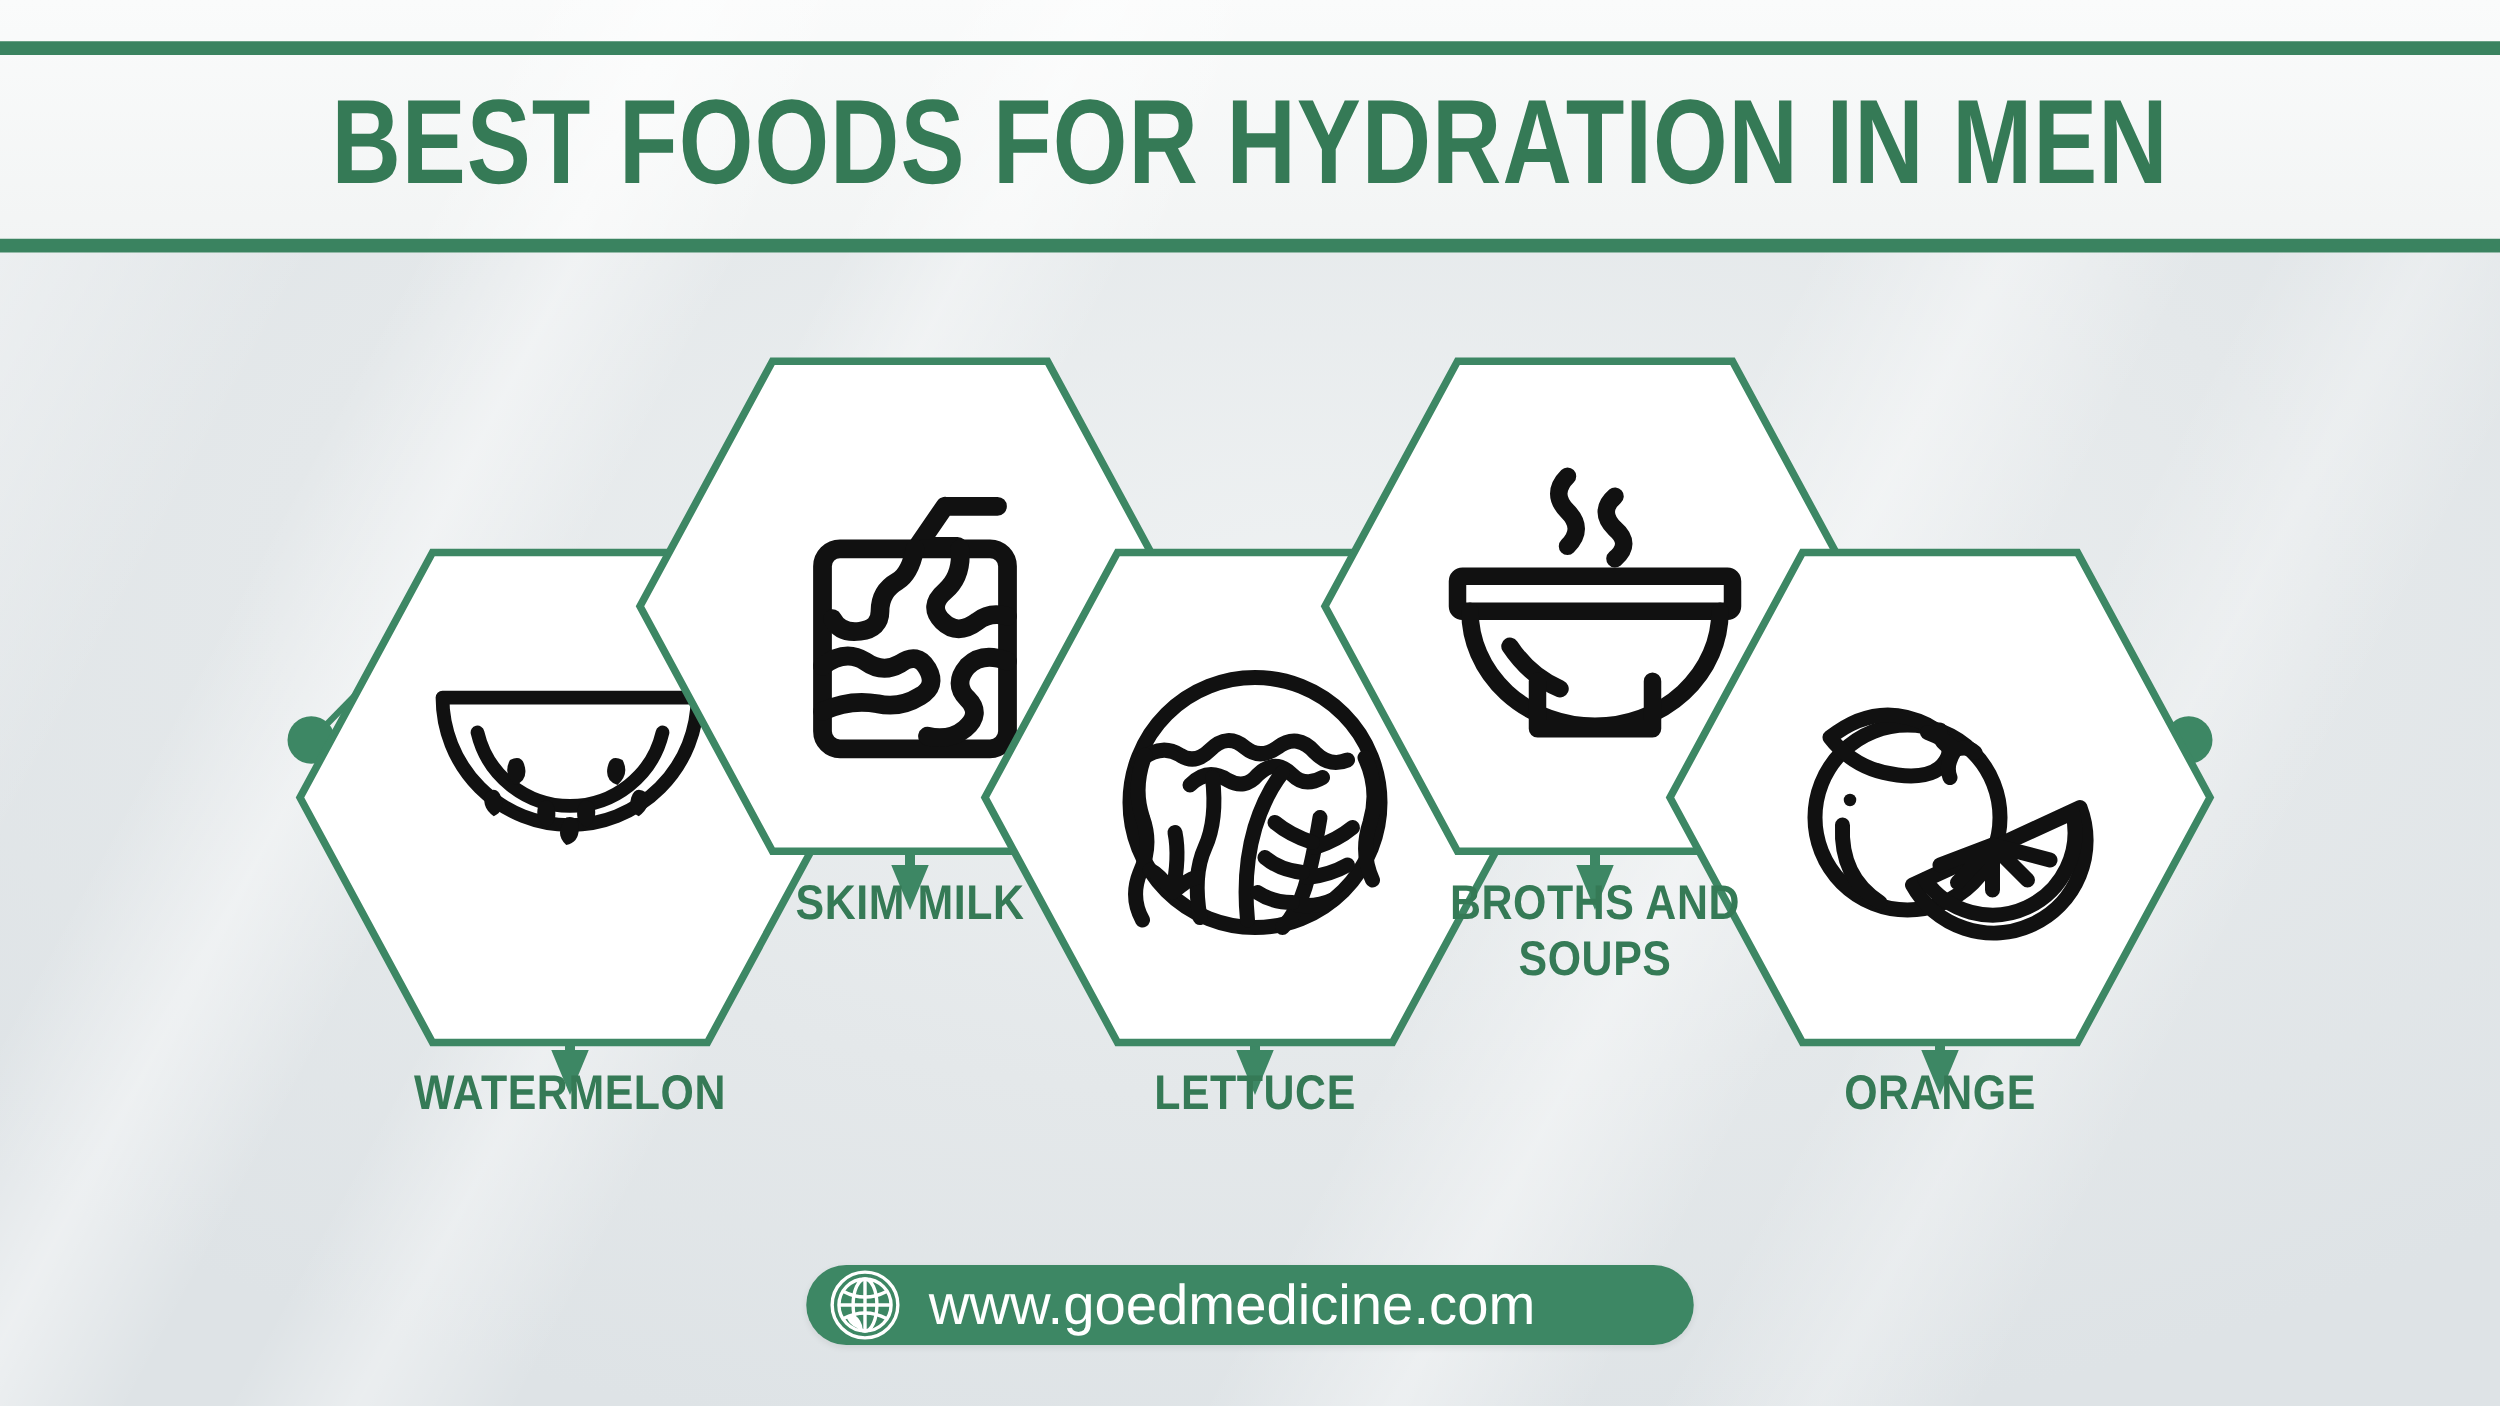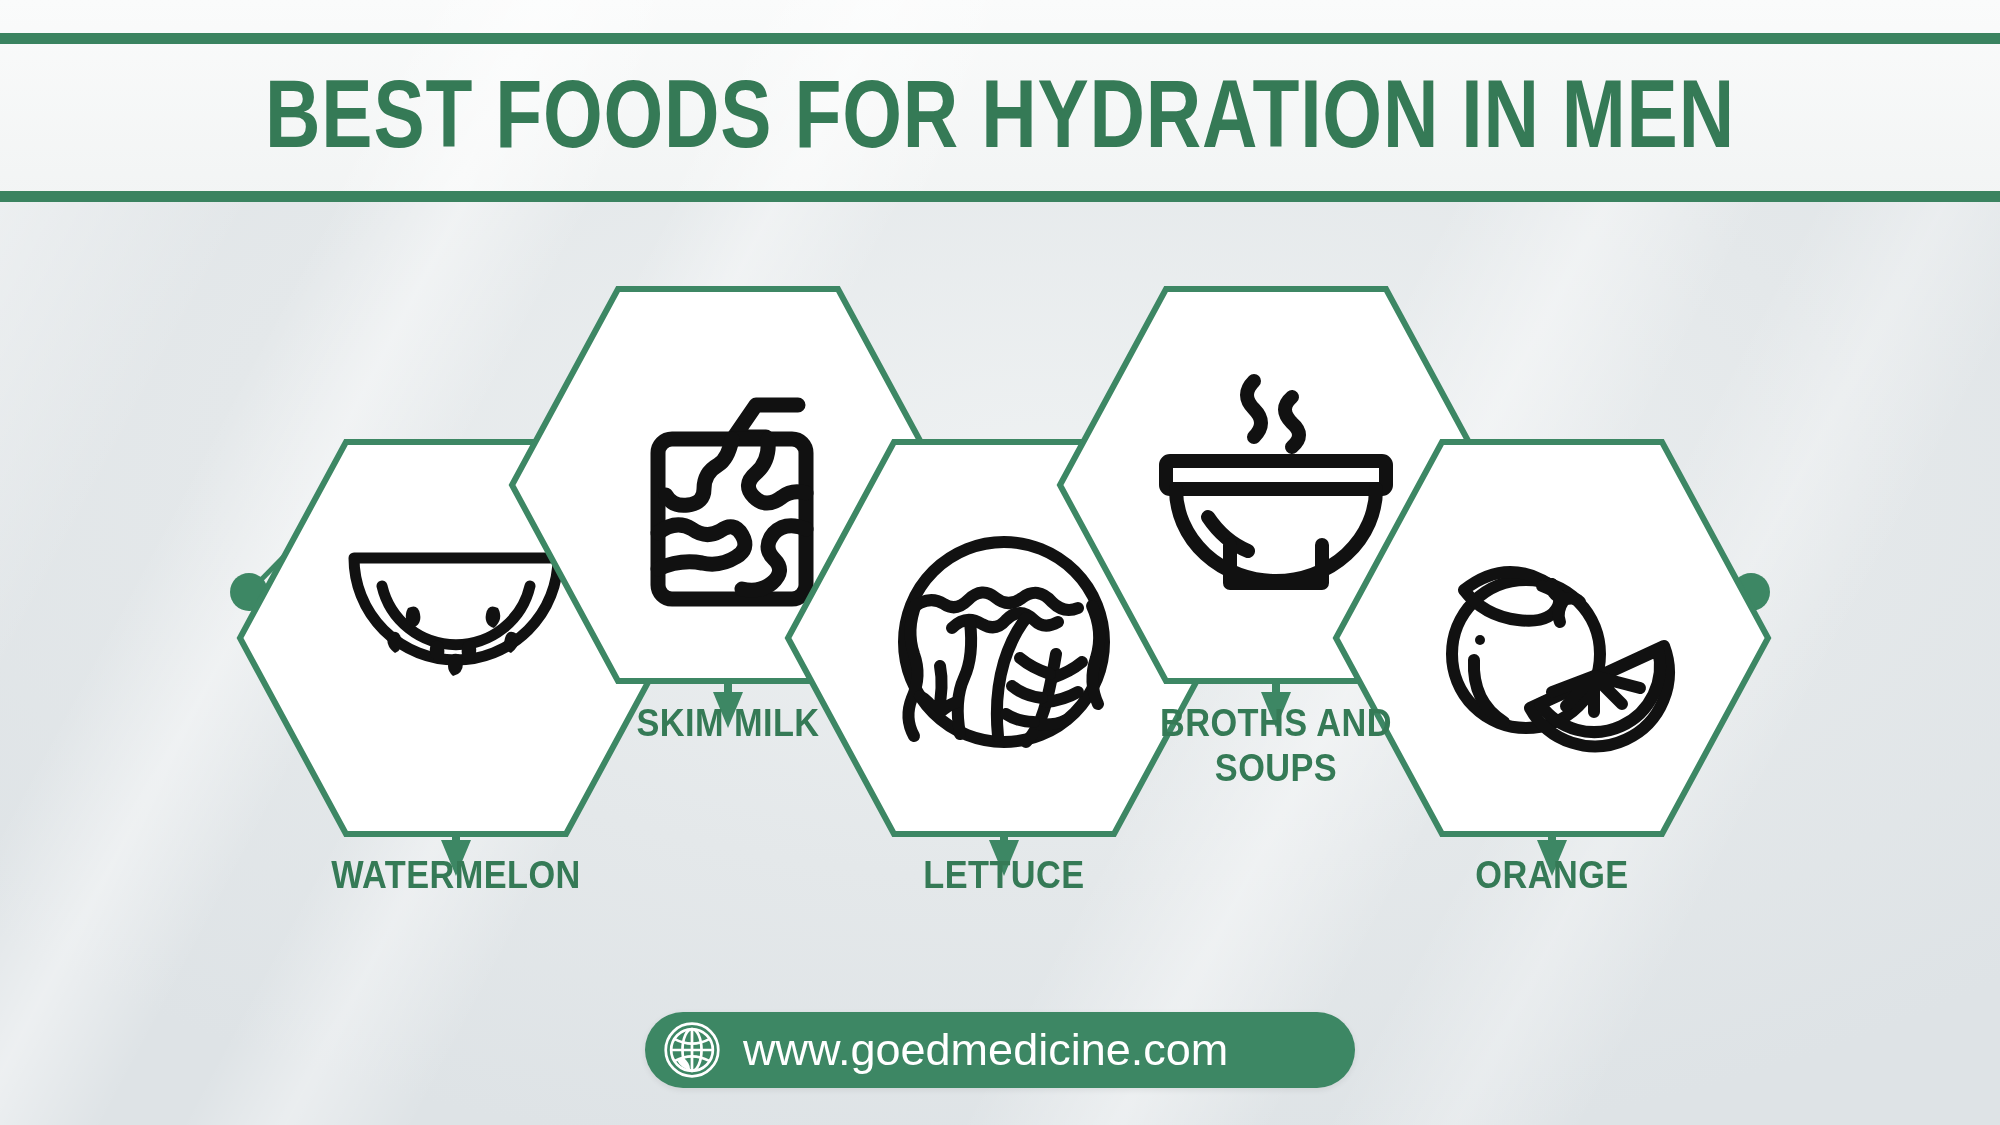--- a/index.html
+++ b/index.html
@@ -93,21 +93,21 @@
     transform: scaleX(0.88);
     white-space: pre-line;
   }
 
   
   #footer-pill {
     position: absolute;
     left: 645px;
     top: 1012px;
     width: 710px;
-    height: 76px;
+    height: 64px;
     border-radius: 38px;
     background: #3d8764;
     display: flex;
     align-items: center;
     padding-left: 18px;
     box-sizing: border-box;
     box-shadow: 0 2px 6px rgba(0,0,0,0.08);
   }
   #globe-icon {
     flex: 0 0 auto;

